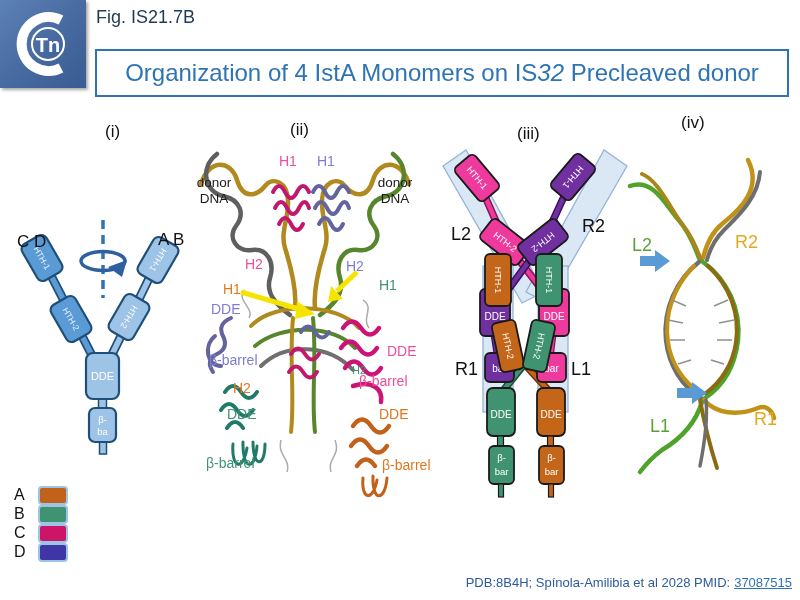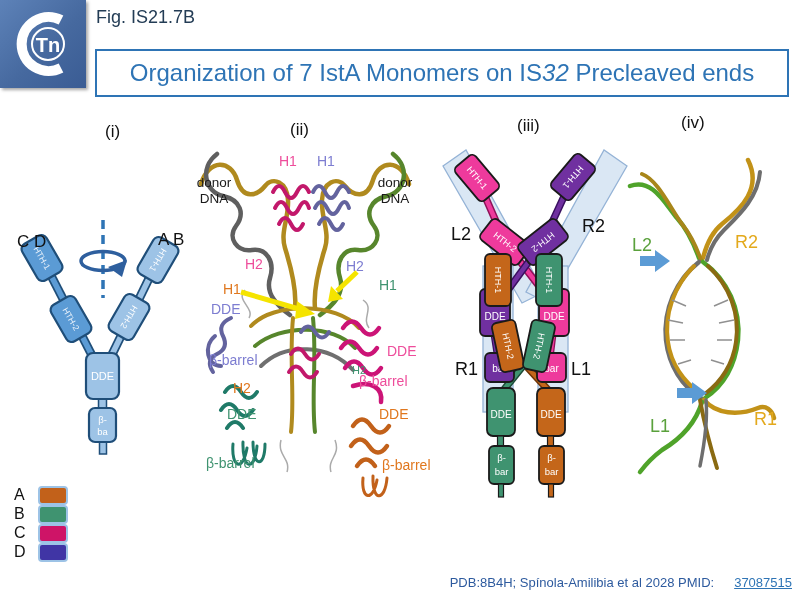--- a/index.html
+++ b/index.html
@@ -25,36 +25,36 @@
   .c-green2{color:#5aa13c;}
   .c-gold{color:#e3a91c;}
   .donor{width:42px;text-align:center;font-size:13.5px;color:#1a1a1a;line-height:1.2;}
   
   #legend{left:14px;top:487px;display:flex;flex-direction:column;gap:3px;}
   .leg-row{display:flex;align-items:center;gap:10px;height:16px;}
   .leg-letter{font-size:16px;color:#111;width:14px;}
   .leg-chip{width:26px;height:15px;border:2px solid #9dc3e6;border-radius:4px;}
   
   #footer{left:380px;top:575px;width:412px;text-align:right;font-size:13px;color:#2d5a9e;}
-  #footer a{color:#2e74b5;text-decoration:underline;margin-left:20px;cursor:pointer;}
+  #footer a{color:#2e74b5;text-decoration:underline;margin-left:4px;cursor:pointer;}
   svg{display:block;}
 </style>
 </head>
 <body>
 
 <div id="logo" class="abs">
   <svg width="86" height="88" viewBox="0 0 86 88">
     <path d="M 61,20 A 27,27 0 1 0 61,68" stroke="#ffffff" stroke-width="10" fill="none"></path>
     <circle cx="48" cy="44" r="16" stroke="#ffffff" stroke-width="2" fill="none"></circle>
     <text x="48" y="45" text-anchor="middle" dominant-baseline="central" font-size="20" font-weight="bold" fill="#ffffff">Tn</text>
   </svg>
 </div>
 <div id="fig-label" class="abs">Fig. IS21.7B</div>
 <div id="title-box" class="abs">
-  <span class="t"><span>Organization of 7 IstA Monomers on IS</span><i>32</i><span> Precleaved ends</span></span>
+  <span class="t"><span>Organization of 4 IstA Monomers on IS</span><i>32</i><span> Precleaved donor</span></span>
 </div>
 
 <span class="abs panel-label" style="left:105px;top:122px;">(i)</span>
 <svg class="abs" style="left:0;top:130px;" width="210" height="330" viewBox="0 0 210 330">
 
   <line x1="103" y1="90" x2="103" y2="168" stroke="#2e74b5" stroke-width="3.5" stroke-dasharray="9,6"></line>
   <ellipse cx="103" cy="131" rx="22" ry="9.5" fill="none" stroke="#2e5f9e" stroke-width="3.5"></ellipse>
   <polygon points="108,137 127,130 122,147" fill="#2e5f9e"></polygon>
 
   <g>
@@ -163,21 +163,21 @@
 <span class="abs lbl c-slate" style="left:209px;top:353px;">β-barrel</span>
 <span class="abs lbl c-orange" style="left:233px;top:381px;">H2</span>
 <span class="abs lbl c-green" style="left:227px;top:407px;">DDE</span>
 <span class="abs lbl c-green" style="left:206px;top:456px;">β-barrel</span>
 <span class="abs lbl c-pink" style="left:387px;top:344px;">DDE</span>
 <span class="abs lbl-sm c-green" style="left:352px;top:365px;">H2</span>
 <span class="abs lbl c-pink" style="left:359px;top:374px;">β-barrel</span>
 <span class="abs lbl c-orange" style="left:379px;top:407px;">DDE</span>
 <span class="abs lbl c-orange" style="left:382px;top:458px;">β-barrel</span>
 
-<span class="abs panel-label" style="left:517px;top:116px;">(iii)</span>
+<span class="abs panel-label" style="left:517px;top:124px;">(iii)</span>
 <svg class="abs" style="left:430px;top:140px;" width="210" height="360" viewBox="0 0 210 360">
 
   <g fill="#d9e6f4" stroke="#8fafd4" stroke-width="1.3" opacity="0.95">
     <polygon points="13,26 36,10 114,152 92,163"></polygon>
     <polygon points="197,26 174,10 96,152 118,163"></polygon>
     <rect x="53" y="126" width="30" height="146"></rect>
     <rect x="108" y="126" width="30" height="146"></rect>
   </g>
 
   <g fill="none" stroke-linecap="round">

